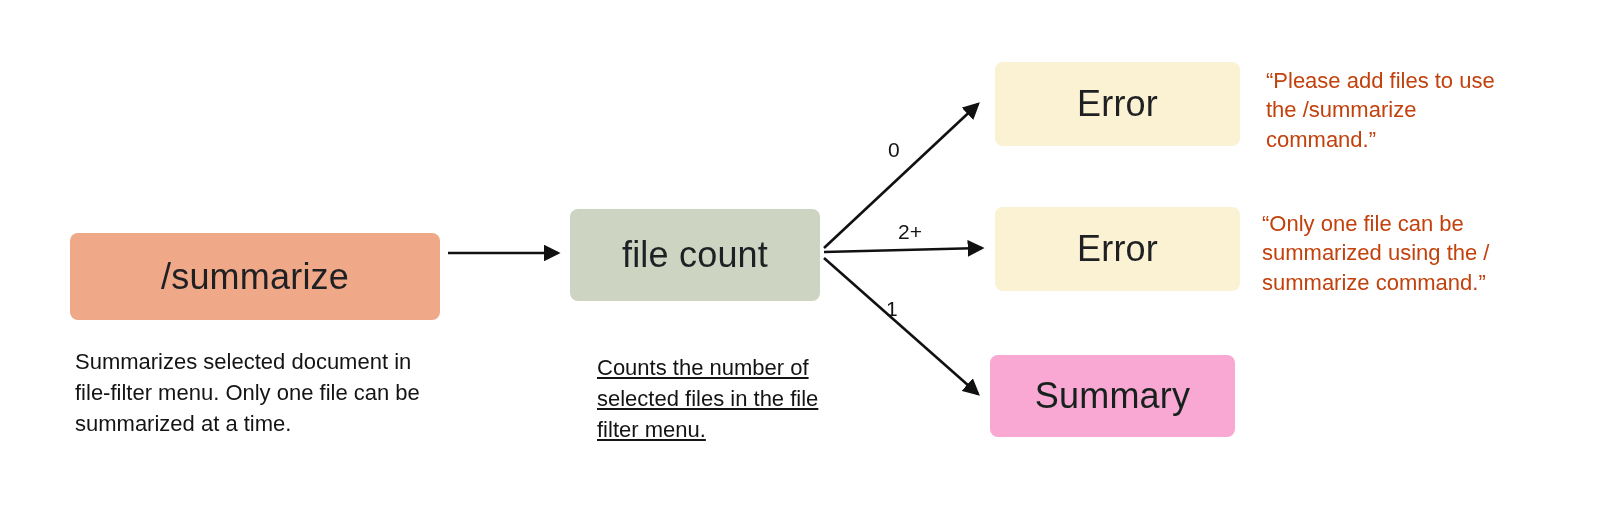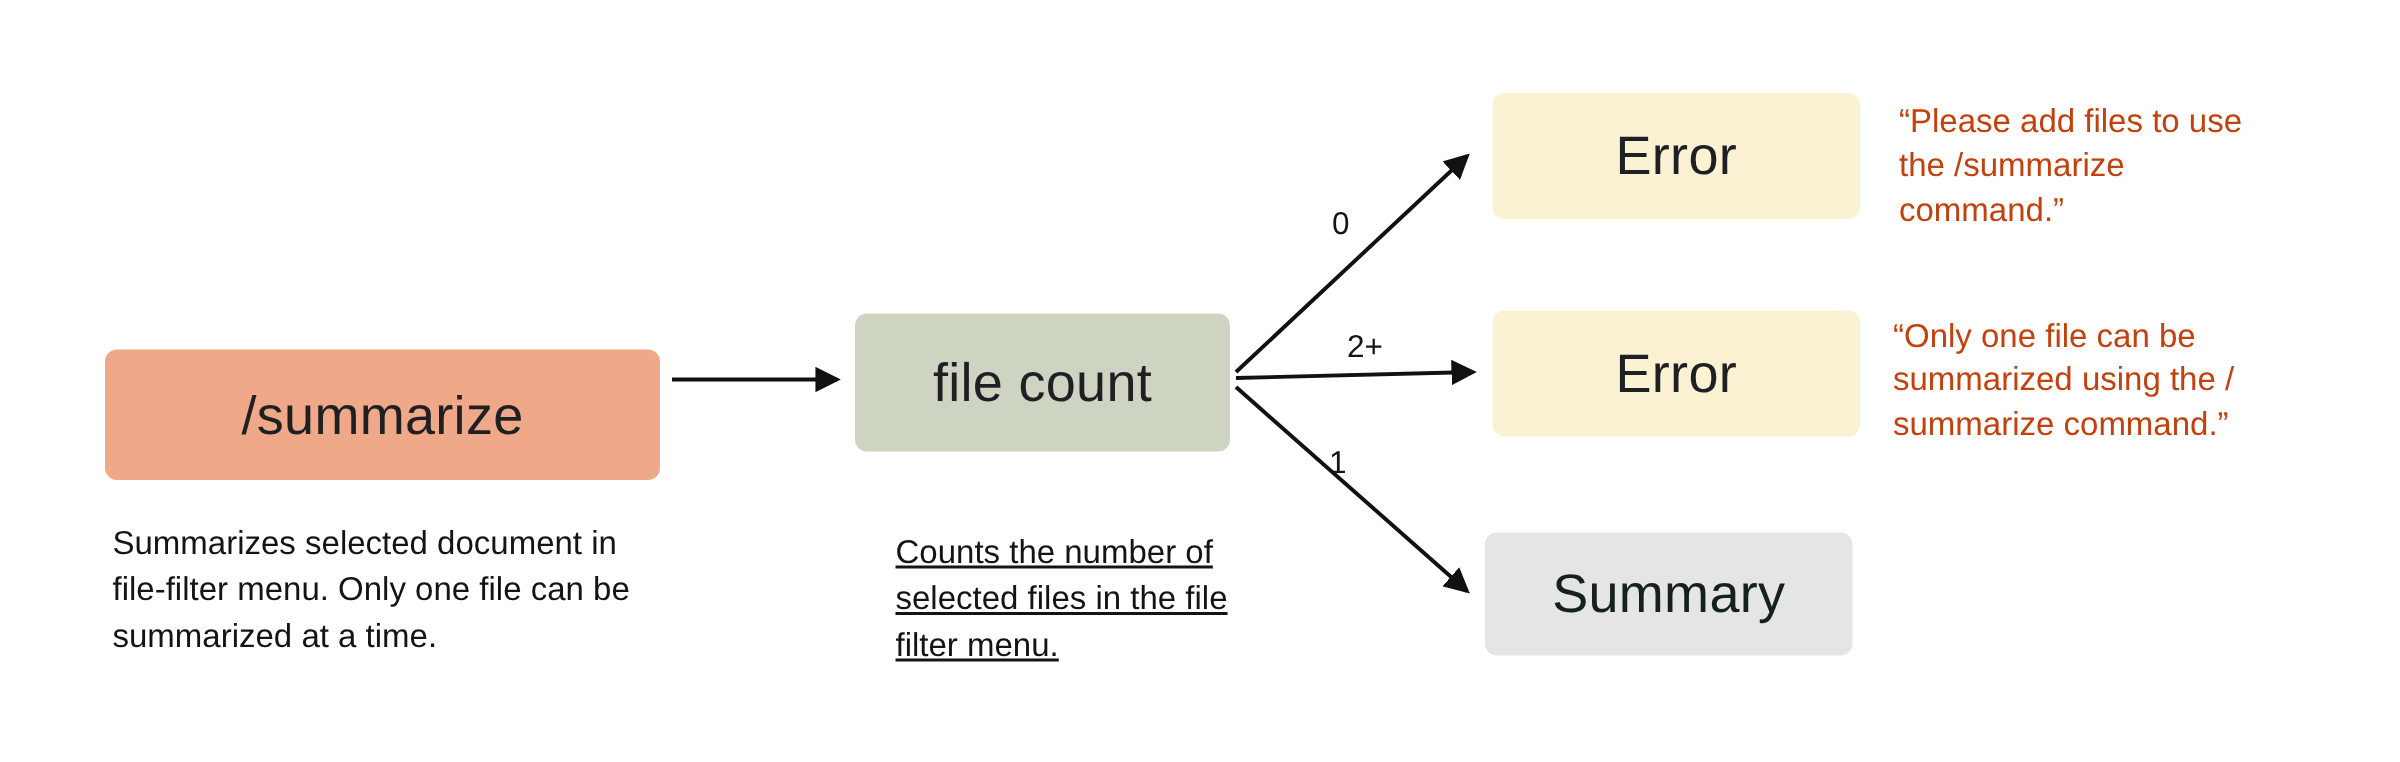--- a/index.html
+++ b/index.html
@@ -24,21 +24,21 @@
     border-radius: 8px;
     font-size: 36px;
     font-weight: 400;
     letter-spacing: 0.2px;
     color: #1f2023;
   }
   .node-summarize { left: 70px;  top: 209px; width: 370px; height: 87px; background: #efa888; margin-top: 24px; }
   .node-filecount { left: 570px; top: 209px; width: 250px; height: 92px; background: #cdd4c1; }
   .node-error1    { left: 995px; top: 62px;  width: 245px; height: 84px; background: #faf2d3; }
   .node-error2    { left: 995px; top: 207px; width: 245px; height: 84px; background: #faf2d3; }
-  .node-summary   { left: 990px; top: 355px; width: 245px; height: 82px; background: #e5e5e5; color: #16211c; }
+  .node-summary   { left: 990px; top: 355px; width: 245px; height: 82px; background: #f9a8d4; color: #16211c; }
 
   .caption {
     position: absolute;
     font-size: 22px;
     line-height: 1.42;
     color: #141416;
     margin-top: 22px;
   }
   .caption-summarize { left: 75px;  top: 324px; width: 372px; }
   .caption-filecount { left: 597px; top: 330px; width: 232px; text-decoration: underline; }

